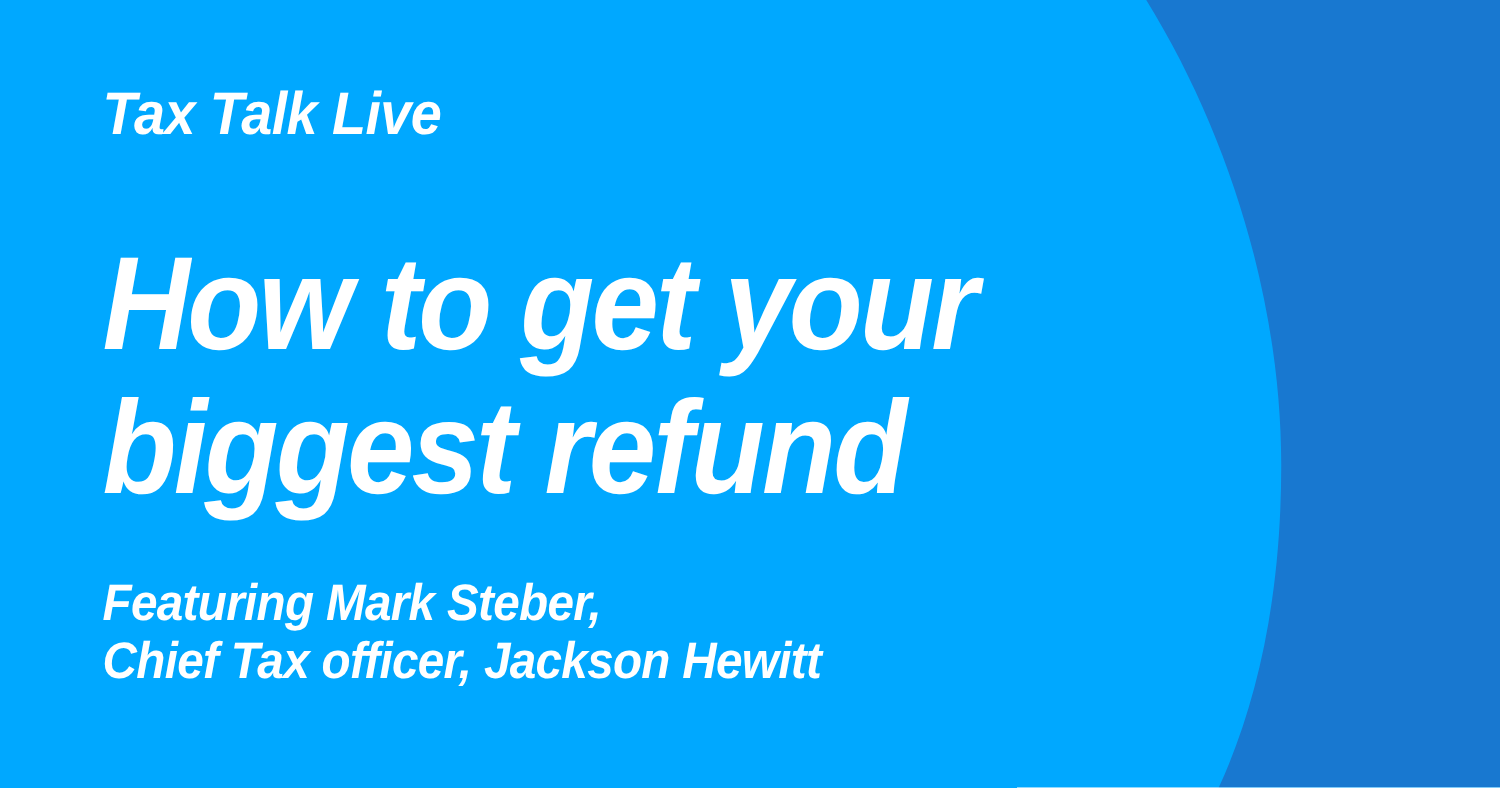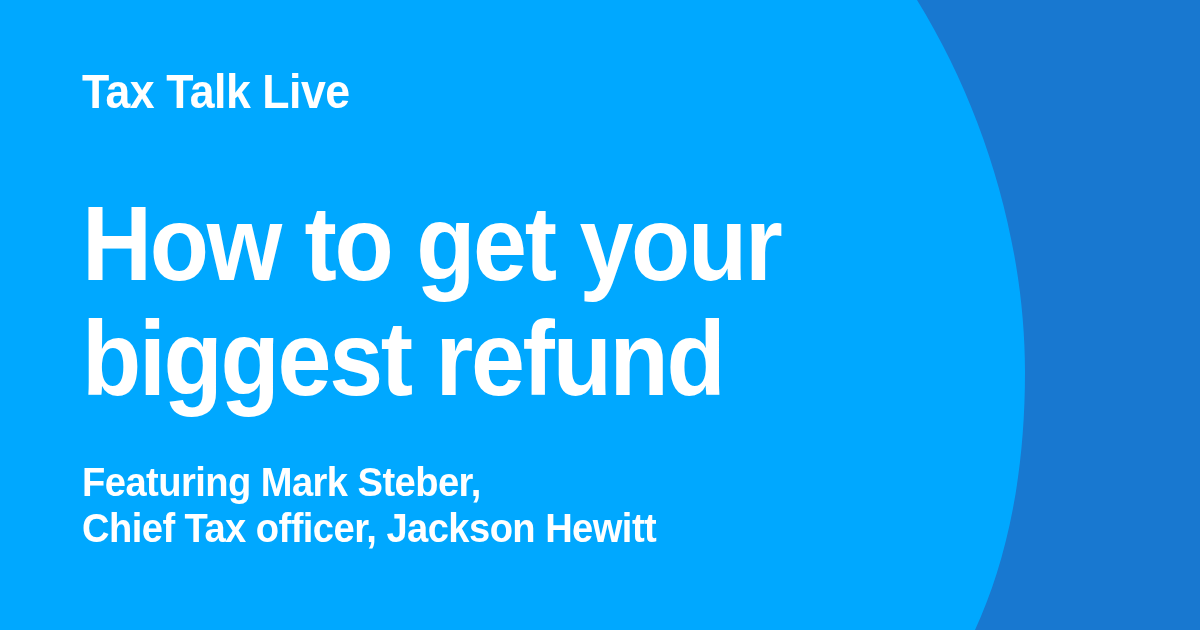--- a/index.html
+++ b/index.html
@@ -33,20 +33,21 @@
     display: block;
   }
 
   
   .content {
     position: absolute;
     left: 82px;
     top: 0;
     width: 900px;
     height: 564px;
+    font-style: italic;
   }
 
   .kicker {
     position: absolute;
     left: 0;
     top: 68px;
     margin: 0;
     color: #ffffff;
     font-size: 48px;
     line-height: 48px;

